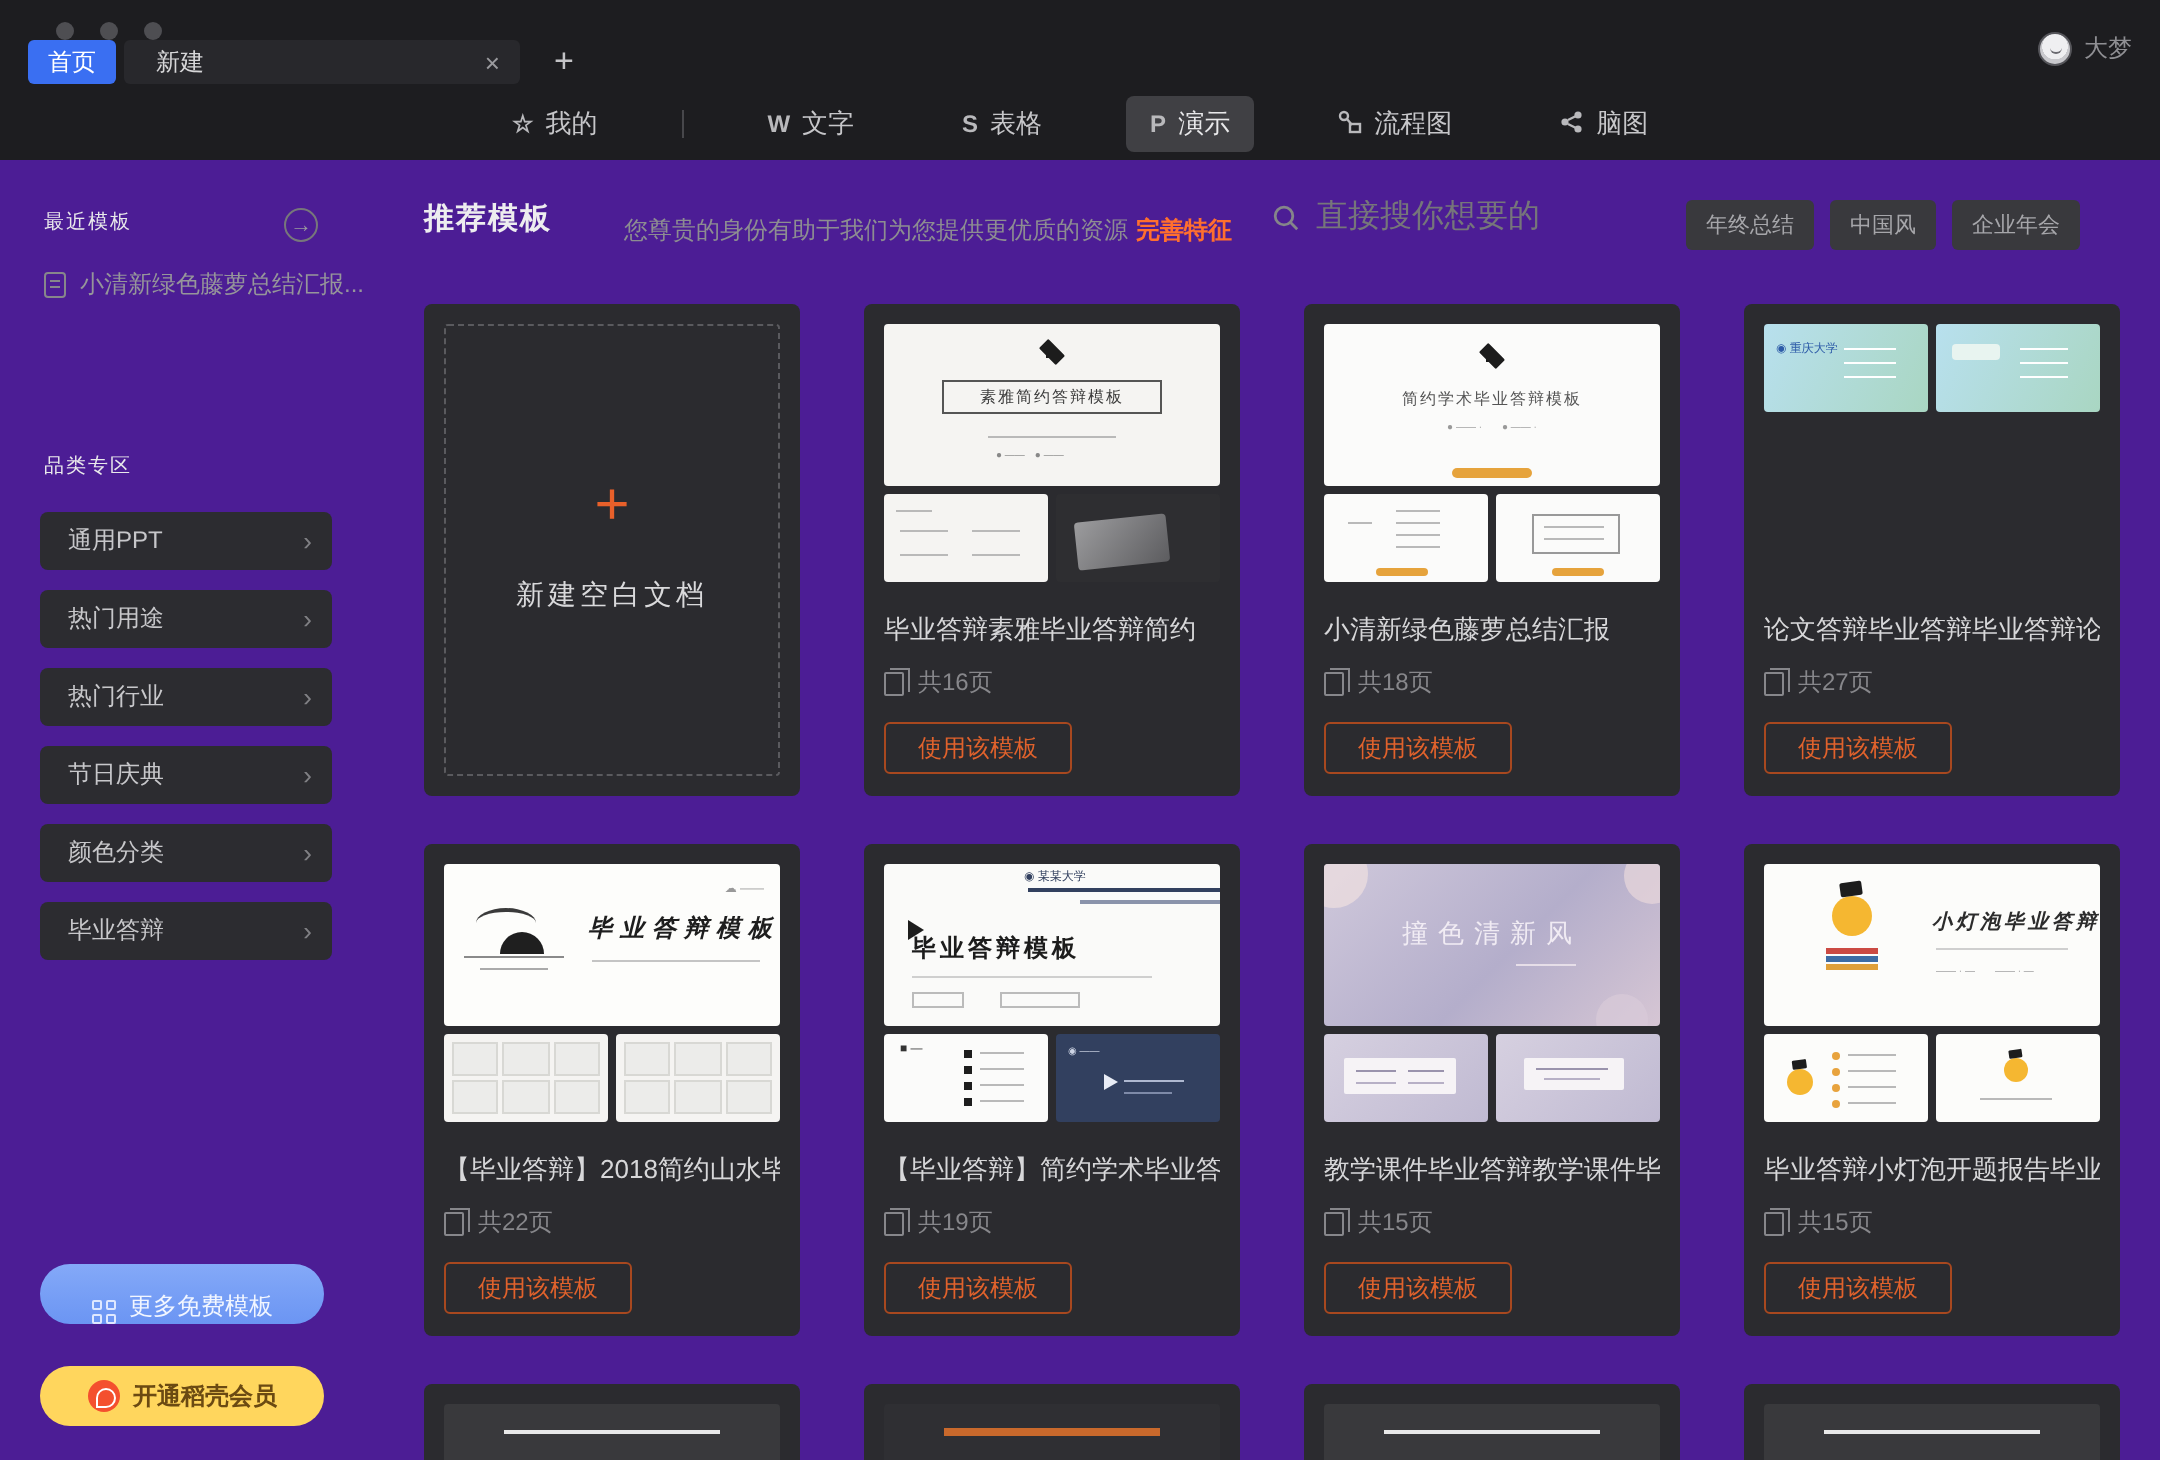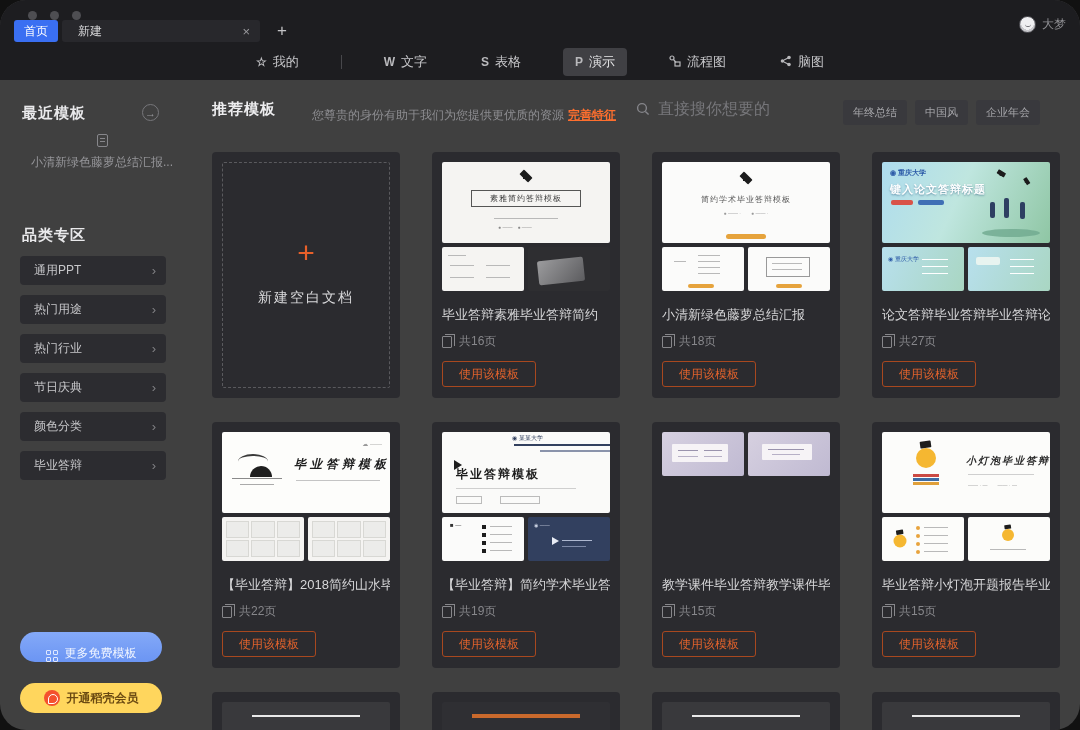--- a/index.html
+++ b/index.html
@@ -1,17 +1,17 @@
 <!DOCTYPE html>
 <html><head>
 <meta charset="utf-8">
 <style>
   * { margin:0; padding:0; box-sizing:border-box; }
   body { background:#111; font-family:"Liberation Sans", sans-serif; }
-  .page { position:relative; width:1080px; height:730px; background:#404040; overflow:hidden;border-radius:26px; }
+  .page { position:relative; width:1080px; height:730px; background:#4c1d95; overflow:hidden; }
 
   
   .titlebar { position:absolute; top:0; left:0; right:0; height:44px; background:#1d1d20; }
   .dot { position:absolute; top:11px; width:9px; height:9px; border-radius:50%; background:#4e4e52; }
   .tab { position:absolute; top:20px; height:22px; display:flex; align-items:center; font-size:12px; border-radius:3px; }
   .tab.active { left:14px; width:44px; justify-content:center; background:#3a6ff2; color:#fff; }
   .tab.inactive { left:62px; width:198px; background:#28282c; color:#d6d6d8; padding-left:16px; }
   .tab-close { position:absolute; right:10px; color:#9a9a9e; font-size:13px; cursor:pointer; }
   .newtab { position:absolute; left:270px; top:20px; width:24px; height:22px; color:#c3c3c6; font-size:17px; display:flex; align-items:center; justify-content:center; }
   .account { position:absolute; right:14px; top:16px; display:flex; align-items:center; gap:6px; color:#8f8f93; font-size:12px; }
@@ -20,41 +20,41 @@
 
   
   .appnav { position:absolute; top:44px; left:0; right:0; height:36px; background:#1d1d20; display:flex; align-items:center; justify-content:center; gap:30px; }
   .nav-item { display:flex; align-items:center; gap:6px; color:#c6c6c9; font-size:13px; padding:5px 12px; border-radius:4px; cursor:pointer; }
   .nav-item .nicon { font-size:12px; color:#b9b9bc; font-weight:bold; }
   .nav-item.active { background:#404044; color:#e8e8ea; }
   .nav-divider { width:1px; height:14px; background:#47474b; }
 
   
   .sidebar { position:absolute; top:80px; left:0; width:200px; bottom:0; }
-  .sb-heading { position:absolute; left:22px; font-size:15px; font-weight:bold; color:#e9e9eb; letter-spacing:1px;text-align:right; }
+  .sb-heading { position:absolute; left:22px; font-size:10px; font-weight:normal; color:#e9e9eb; letter-spacing:1px;text-align:right; }
   .circle-arrow { position:absolute; left:142px; top:24px; width:17px; height:17px; border:1px solid #77777b; border-radius:50%; color:#9a9a9e; font-size:11px; display:flex; align-items:center; justify-content:center; }
-  .recent-item { position:absolute; left:22px; top:54px; display:flex; align-items:center; gap:7px; color:#96969a; font-size:12px; width:160px; white-space:nowrap; overflow:hidden;flex-direction:column; }
+  .recent-item { position:absolute; left:22px; top:54px; display:flex; align-items:center; gap:7px; color:#96969a; font-size:12px; width:160px; white-space:nowrap; overflow:hidden; }
   .doc-icon { width:11px; height:13px; border:1px solid #87878b; border-radius:2px; position:relative; flex:none; }
   .doc-icon::after { content:""; position:absolute; left:2px; top:3px; width:5px; height:1px; background:#87878b; box-shadow:0 3px 0 #87878b; }
   .cat-item { position:absolute; left:20px; width:146px; height:29px; background:#2c2c30; border-radius:4px; display:flex; align-items:center; padding:0 10px 0 14px; cursor:pointer; }
   .cat-label { flex:1; color:#c7c7ca; font-size:12px; }
   .chev { color:#808084; font-size:13px; }
   .pill-btn { position:absolute; left:20px; width:142px; height:30px; border-radius:15px; display:flex; align-items:center; justify-content:center; gap:7px; font-size:12px; cursor:pointer; }
   .btn-free { bottom:68px; background:linear-gradient(180deg,#84a9f8,#6b95f3); color:#f2f6ff;align-items:flex-end; }
   .btn-member { bottom:17px; background:#ffd65d; color:#6b4a12; font-weight:bold; }
   .grid-icon { display:grid; grid-template-columns:5px 5px; grid-template-rows:5px 5px; gap:2px; }
   .grid-icon span { border:1.2px solid #dfe8ff; border-radius:1px; }
   .shell-icon { width:16px; height:16px; border-radius:50%; background:#f4502e; position:relative; }
   .shell-icon::after { content:""; position:absolute; left:4px; top:4px; width:8px; height:8px; border:1.5px solid #fff; border-radius:50% 50% 50% 0; }
 
   
   .main { position:absolute; top:80px; left:200px; right:0; bottom:0; }
   .page-title { position:absolute; left:12px; top:20px; font-size:15px; font-weight:bold; color:#ededef; letter-spacing:1px; }
   .subtitle { position:absolute; left:112px; top:27px; font-size:12px; color:#8d8d91; }
-  .feature-link { position:absolute; left:368px; top:27px; font-size:12px; font-weight:bold; color:#ff6f2e; text-decoration:underline; cursor:pointer; }
+  .feature-link { position:absolute; left:368px; top:27px; font-size:12px; font-weight:bold; color:#ff6f2e; cursor:pointer; }
   .search { position:absolute; left:436px; top:20px; display:flex; align-items:center; gap:8px; }
   .search input { width:150px; background:transparent; border:none; outline:none; color:#c9c9cc; font-size:16px; }
   .search input::placeholder { color:#76767a; }
   .tags { position:absolute; right:40px; top:20px; display:flex; gap:8px; }
   .tagchip { background:#39393d; color:#a6a6aa; font-size:11px; padding:5px 10px; border-radius:3px; cursor:pointer; white-space:nowrap; }
 
   
   .grid { position:absolute; left:12px; top:72px; display:grid; grid-template-columns:repeat(4,188px); column-gap:32px; row-gap:24px; }
   .card { width:188px; height:246px; background:#2b2b2f; border-radius:4px; padding:10px; }
   .blank-inner { width:100%; height:100%; border:1px dashed #5a5a5e; border-radius:2px; display:flex; flex-direction:column; align-items:center; justify-content:center; gap:26px; }
@@ -291,32 +291,20 @@
         <div class="card-title">小清新绿色藤萝总结汇报</div>
         <div class="pages">
           <span class="copy-icon"></span>
           <span>共18页</span>
         </div>
         <div class="use-btn">使用该模板</div>
       </div>
 
       <div class="card">
         <div class="preview">
-          <div class="pv-large" style="background:linear-gradient(115deg,#aedcee 0%,#bfe6df 45%,#8fc6a4 100%)">
-            <span class="ptxt" style="left:8px; top:6px; font-size:7px; color:#2d5ba8; font-weight:bold">◉ 重庆大学</span>
-            <span class="ptxt" style="left:8px; top:20px; font-size:11px; font-weight:bold; color:#fff; text-shadow:0 1px 2px rgba(30,80,120,.55); letter-spacing:1px">键入论文答辩标题</span>
-            <span style="position:absolute; left:9px; top:38px; width:22px; height:5px; background:#d95348; border-radius:2px"></span>
-            <span style="position:absolute; left:36px; top:38px; width:26px; height:5px; background:#3f6fb5; border-radius:2px"></span>
-            <span class="cap" style="left:112px; top:6px; transform:scale(.7) rotate(-14deg)"></span>
-            <span class="cap" style="left:138px; top:14px; transform:scale(.6) rotate(12deg)"></span>
-            <span style="position:absolute; left:108px; top:40px; width:5px; height:16px; background:#2e3f62; border-radius:2px"></span>
-            <span style="position:absolute; left:122px; top:36px; width:5px; height:20px; background:#2e3f62; border-radius:2px"></span>
-            <span style="position:absolute; left:138px; top:40px; width:5px; height:17px; background:#2e3f62; border-radius:2px"></span>
-            <span style="position:absolute; left:100px; bottom:6px; width:58px; height:8px; background:#6fa98f; border-radius:50%; opacity:.8"></span>
-          </div>
           <div class="pv-minis">
             <div class="mini" style="background:linear-gradient(115deg,#b8e0ee,#a9d6c2)">
               <span class="ptxt" style="left:6px; top:8px; font-size:6px; color:#2d5ba8">◉ 重庆大学</span>
               <span class="line" style="left:40px; top:12px; width:26px; background:#ffffff"></span>
               <span class="line" style="left:40px; top:19px; width:26px; background:#ffffff"></span>
               <span class="line" style="left:40px; top:26px; width:26px; background:#ffffff"></span>
             </div>
             <div class="mini" style="background:linear-gradient(115deg,#b8e0ee,#a9d6c2)">
               <span style="position:absolute; left:8px; top:10px; width:24px; height:8px; background:#e8f4f0; border-radius:2px"></span>
               <span class="line" style="left:42px; top:12px; width:24px; background:#ffffff"></span>
@@ -410,20 +398,27 @@
         <div class="card-title">【毕业答辩】简约学术毕业答辩</div>
         <div class="pages">
           <span class="copy-icon"></span>
           <span>共19页</span>
         </div>
         <div class="use-btn">使用该模板</div>
       </div>
 
       <div class="card">
         <div class="preview">
+          <div class="pv-large lav">
+            <span style="position:absolute; left:-12px; top:-12px; width:34px; height:34px; border-radius:50%; background:#e9dade; opacity:.85"></span>
+            <span style="position:absolute; right:-10px; top:-8px; width:28px; height:28px; border-radius:50%; background:#e3d3da; opacity:.8"></span>
+            <span style="position:absolute; right:6px; bottom:-10px; width:26px; height:26px; border-radius:50%; background:#d8cbd8; opacity:.7"></span>
+            <span class="ptxt" style="left:0; right:0; top:26px; text-align:center; font-size:13px; color:#f4eff6; letter-spacing:5px; opacity:.95">撞色清新风</span>
+            <span class="line" style="left:96px; top:50px; width:30px; background:#e6dee8"></span>
+          </div>
           <div class="pv-minis">
             <div class="mini" style="background:linear-gradient(135deg,#d6d0e0,#c0bad2)">
               <span style="position:absolute; left:10px; top:12px; width:56px; height:18px; background:#f6f3f6; border-radius:1px"></span>
               <span class="line" style="left:16px; top:18px; width:20px; background:#9a93ad"></span>
               <span class="line" style="left:42px; top:18px; width:18px; background:#9a93ad"></span>
               <span class="line" style="left:16px; top:24px; width:20px; background:#b7b0c6"></span>
               <span class="line" style="left:42px; top:24px; width:18px; background:#b7b0c6"></span>
             </div>
             <div class="mini" style="background:linear-gradient(135deg,#d6d0e0,#c0bad2)">
               <span style="position:absolute; left:14px; top:12px; width:50px; height:16px; background:#f6f3f6; border-radius:1px"></span>

